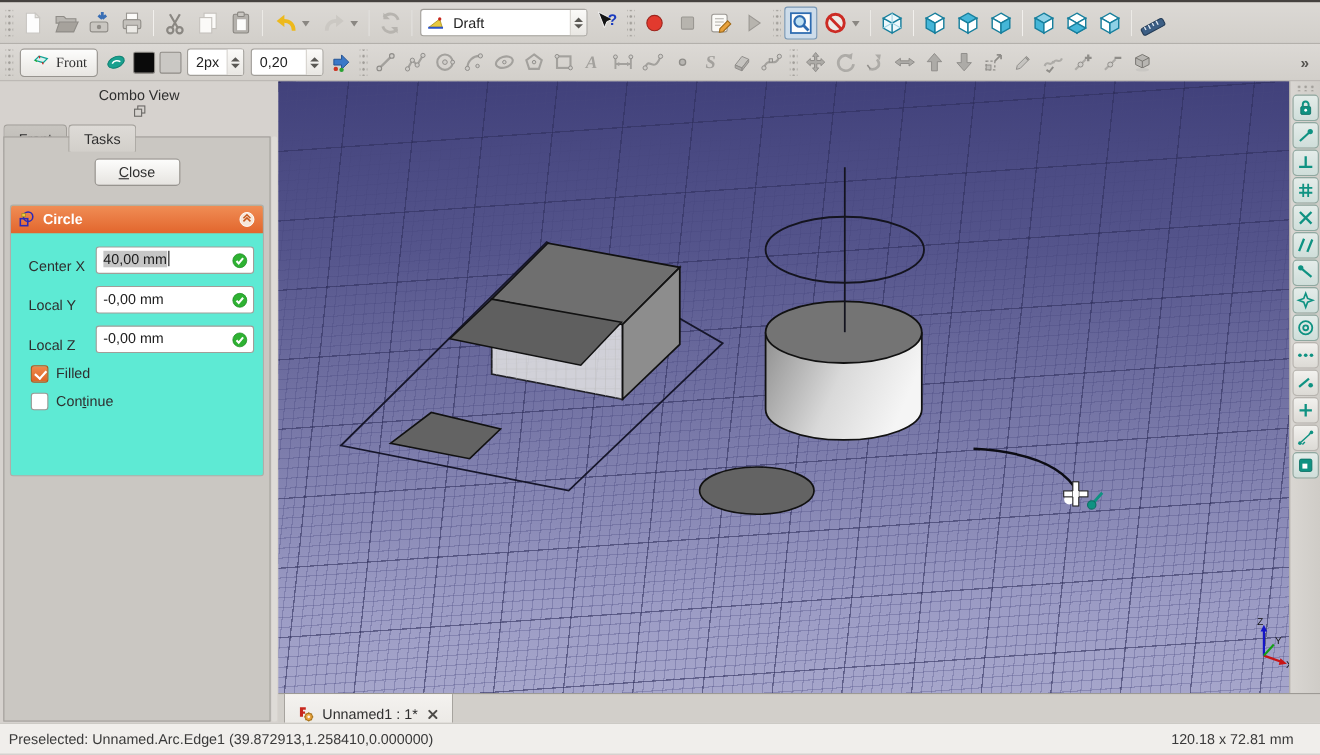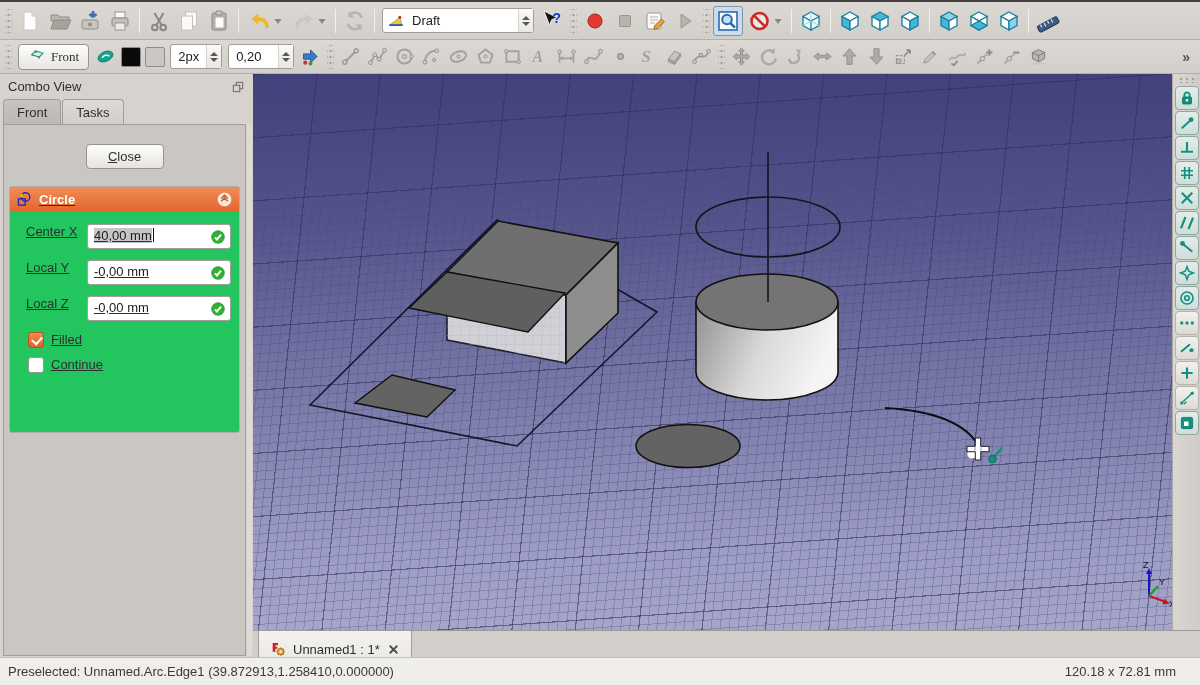--- a/index.html
+++ b/index.html
@@ -30,34 +30,34 @@
   .combo { width:152px; }
   .combo .wbicon { width:18px; height:18px; align-self:center; margin-left:4px; }
   .combo .val { flex:1; }
   .swatch { width:20px; height:20px; border:1px solid #8f8c87; border-radius:2px; margin:0 2px; flex:0 0 auto; }
   .btn-raised { display:flex; align-items:center; gap:5px; height:26px; padding:0 9px; margin:0 3px; border:1px solid #979differ490; border:1px solid #97948f; border-radius:4px; background:linear-gradient(#fdfdfc,#e8e6e2); font-size:13px; color:#2f2f2f; flex:0 0 auto;font-family:Liberation Serif, serif; }
   .btn-raised .icon { width:18px; height:18px; }
   .overflow-ind { margin-left:auto; padding:0 8px; color:#55534f; font-size:14px; font-weight:bold; }
 
   
   #combo-view { position:absolute; top:74px; left:0; width:253px; height:584px; background:#d6d2ce; }
-  #cv-title { display:flex; align-items:center; justify-content:space-between; padding:5px 8px 3px 8px; }
+  #cv-title { display:flex; align-items:center; justify-content:space-between; padding:5px 8px 3px 8px;flex-direction:column; }
   #cv-title .icon { width:14px; height:14px; }
   #cv-tabs { display:flex; padding:2px 0 0 3px; }
   .cv-tab { padding:5px 13px 4px; border:1px solid #a19e99; border-bottom:none; border-radius:4px 4px 0 0; background:linear-gradient(#c8c5c0,#bcb9b4); margin-right:1px; cursor:default; }
   .cv-tab.active { background:linear-gradient(#dedbd7,#d2cfca); position:relative; z-index:2; }
   #cv-frame { position:absolute; top:50px; left:3px; right:7px; bottom:2px; border:1px solid #a19e99; background:#cac7c2; overflow:hidden; }
   #cv-scroll { position:absolute; top:50px; right:1px; bottom:2px; width:5px; background:#dedbd7; border-radius:2px; }
   #close-btn { display:block; margin:19px auto 0; width:78px; height:25px; border:1px solid #97948f; border-radius:4px; background:linear-gradient(#fdfdfc,#e6e4e0); font-size:13px; color:#2f2f2f; font-family:"Liberation Sans",sans-serif; }
-  #task-box { margin:17px 5px 0 5px; border:1px solid #b0ada8; border-radius:3px; background:#22c55e;text-decoration:underline; }
+  #task-box { margin:17px 5px 0 5px; border:1px solid #b0ada8; border-radius:3px; background:#5eead4; }
   #task-header { display:flex; align-items:center; gap:6px; padding:4px 6px; background:linear-gradient(#f08d55,#e2662d); border-radius:2px 2px 0 0; color:#fff; font-weight:bold; }
   #task-header .icon { width:17px; height:17px; }
   #task-header .spacer { flex:1; }
   #task-body { padding:12px 8px 50px 8px; }
-  .fld-row { display:flex; align-items:flex-start; margin:0 0 11px 8px; }
+  .fld-row { display:flex; align-items:flex-end; margin:0 0 11px 8px; }
   .fld-row label { width:62px; font-size:13px; color:#2f2f2f; }
   .fld { position:relative; width:146px; height:25px; background:#fff; border:1px solid #a19e99; border-radius:3px; padding:3px 24px 0 6px; font-size:13px; color:#1c1c1c; }
   .fld .chk { position:absolute; right:4px; top:3.5px; width:16px; height:16px; }
   .fld .sel { background:#c6c6c6; }
   .caret { display:inline-block; width:1px; height:14px; background:#111; vertical-align:-2px; margin-left:1px; }
   .cb-row { display:flex; align-items:flex-start; gap:7px; margin:4px 0 9px 10px; }
   .cb { width:16px; height:16px; border:1px solid #9a9792; border-radius:3px; background:#fff; position:relative; }
   .cb.on { background:linear-gradient(#ef8a4c,#dd6524); border-color:#b3571e; }
   .cb.on::after { content:""; position:absolute; left:3px; top:3px; width:8px; height:5px; border-left:2.2px solid #fff; border-bottom:2.2px solid #fff; transform:rotate(-48deg); }
 

